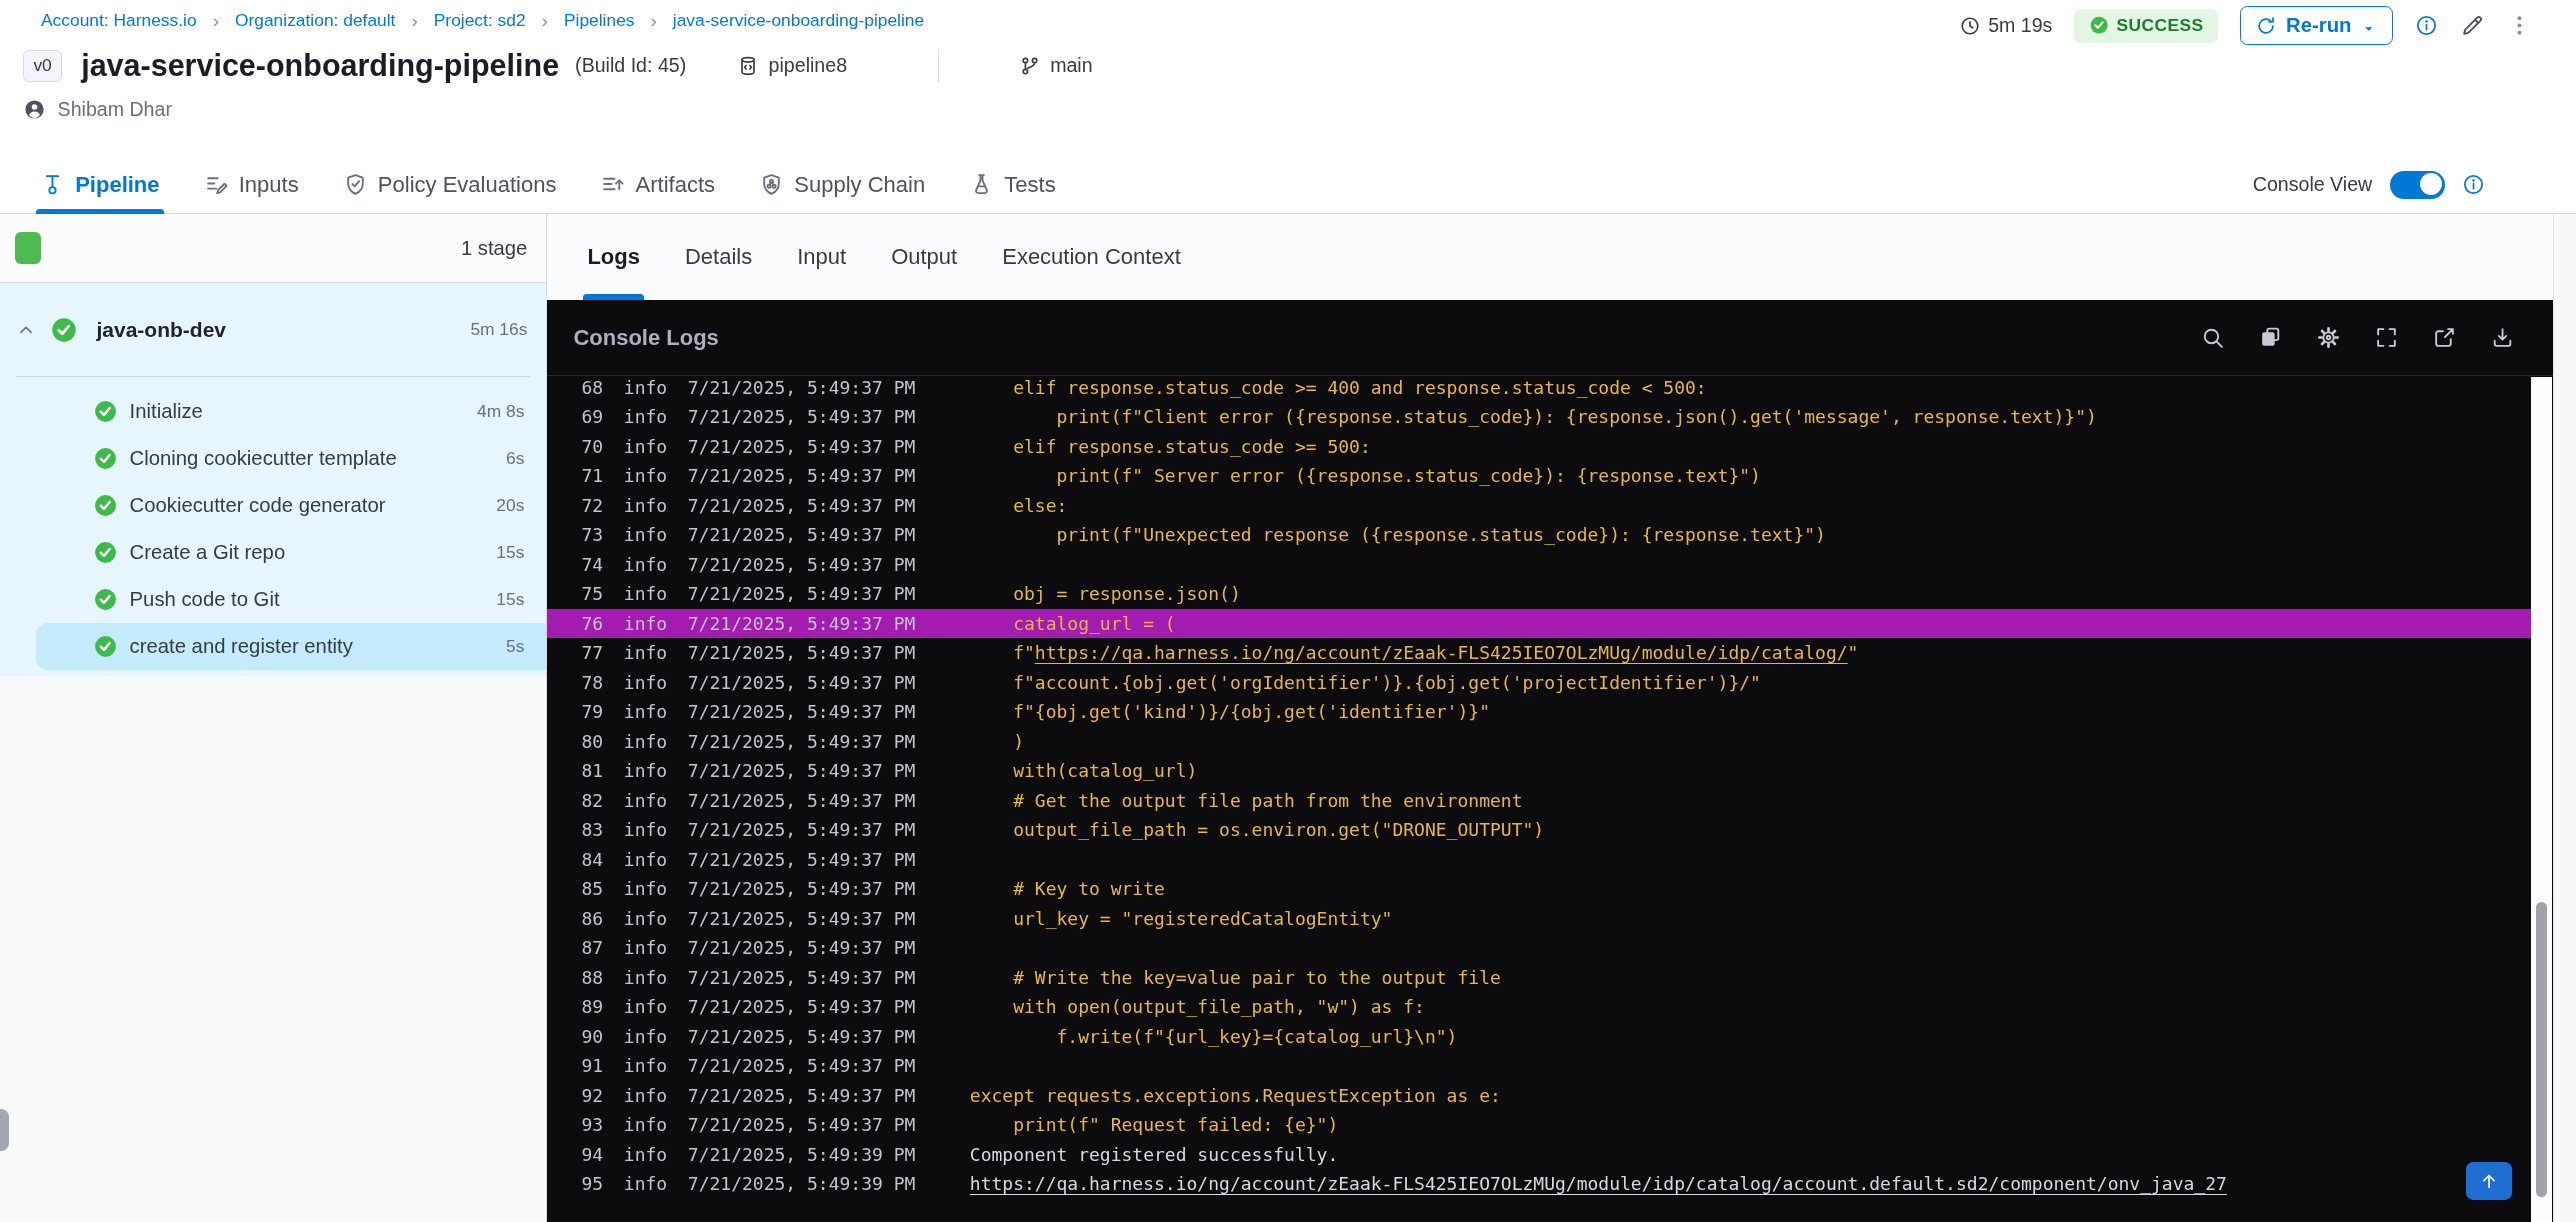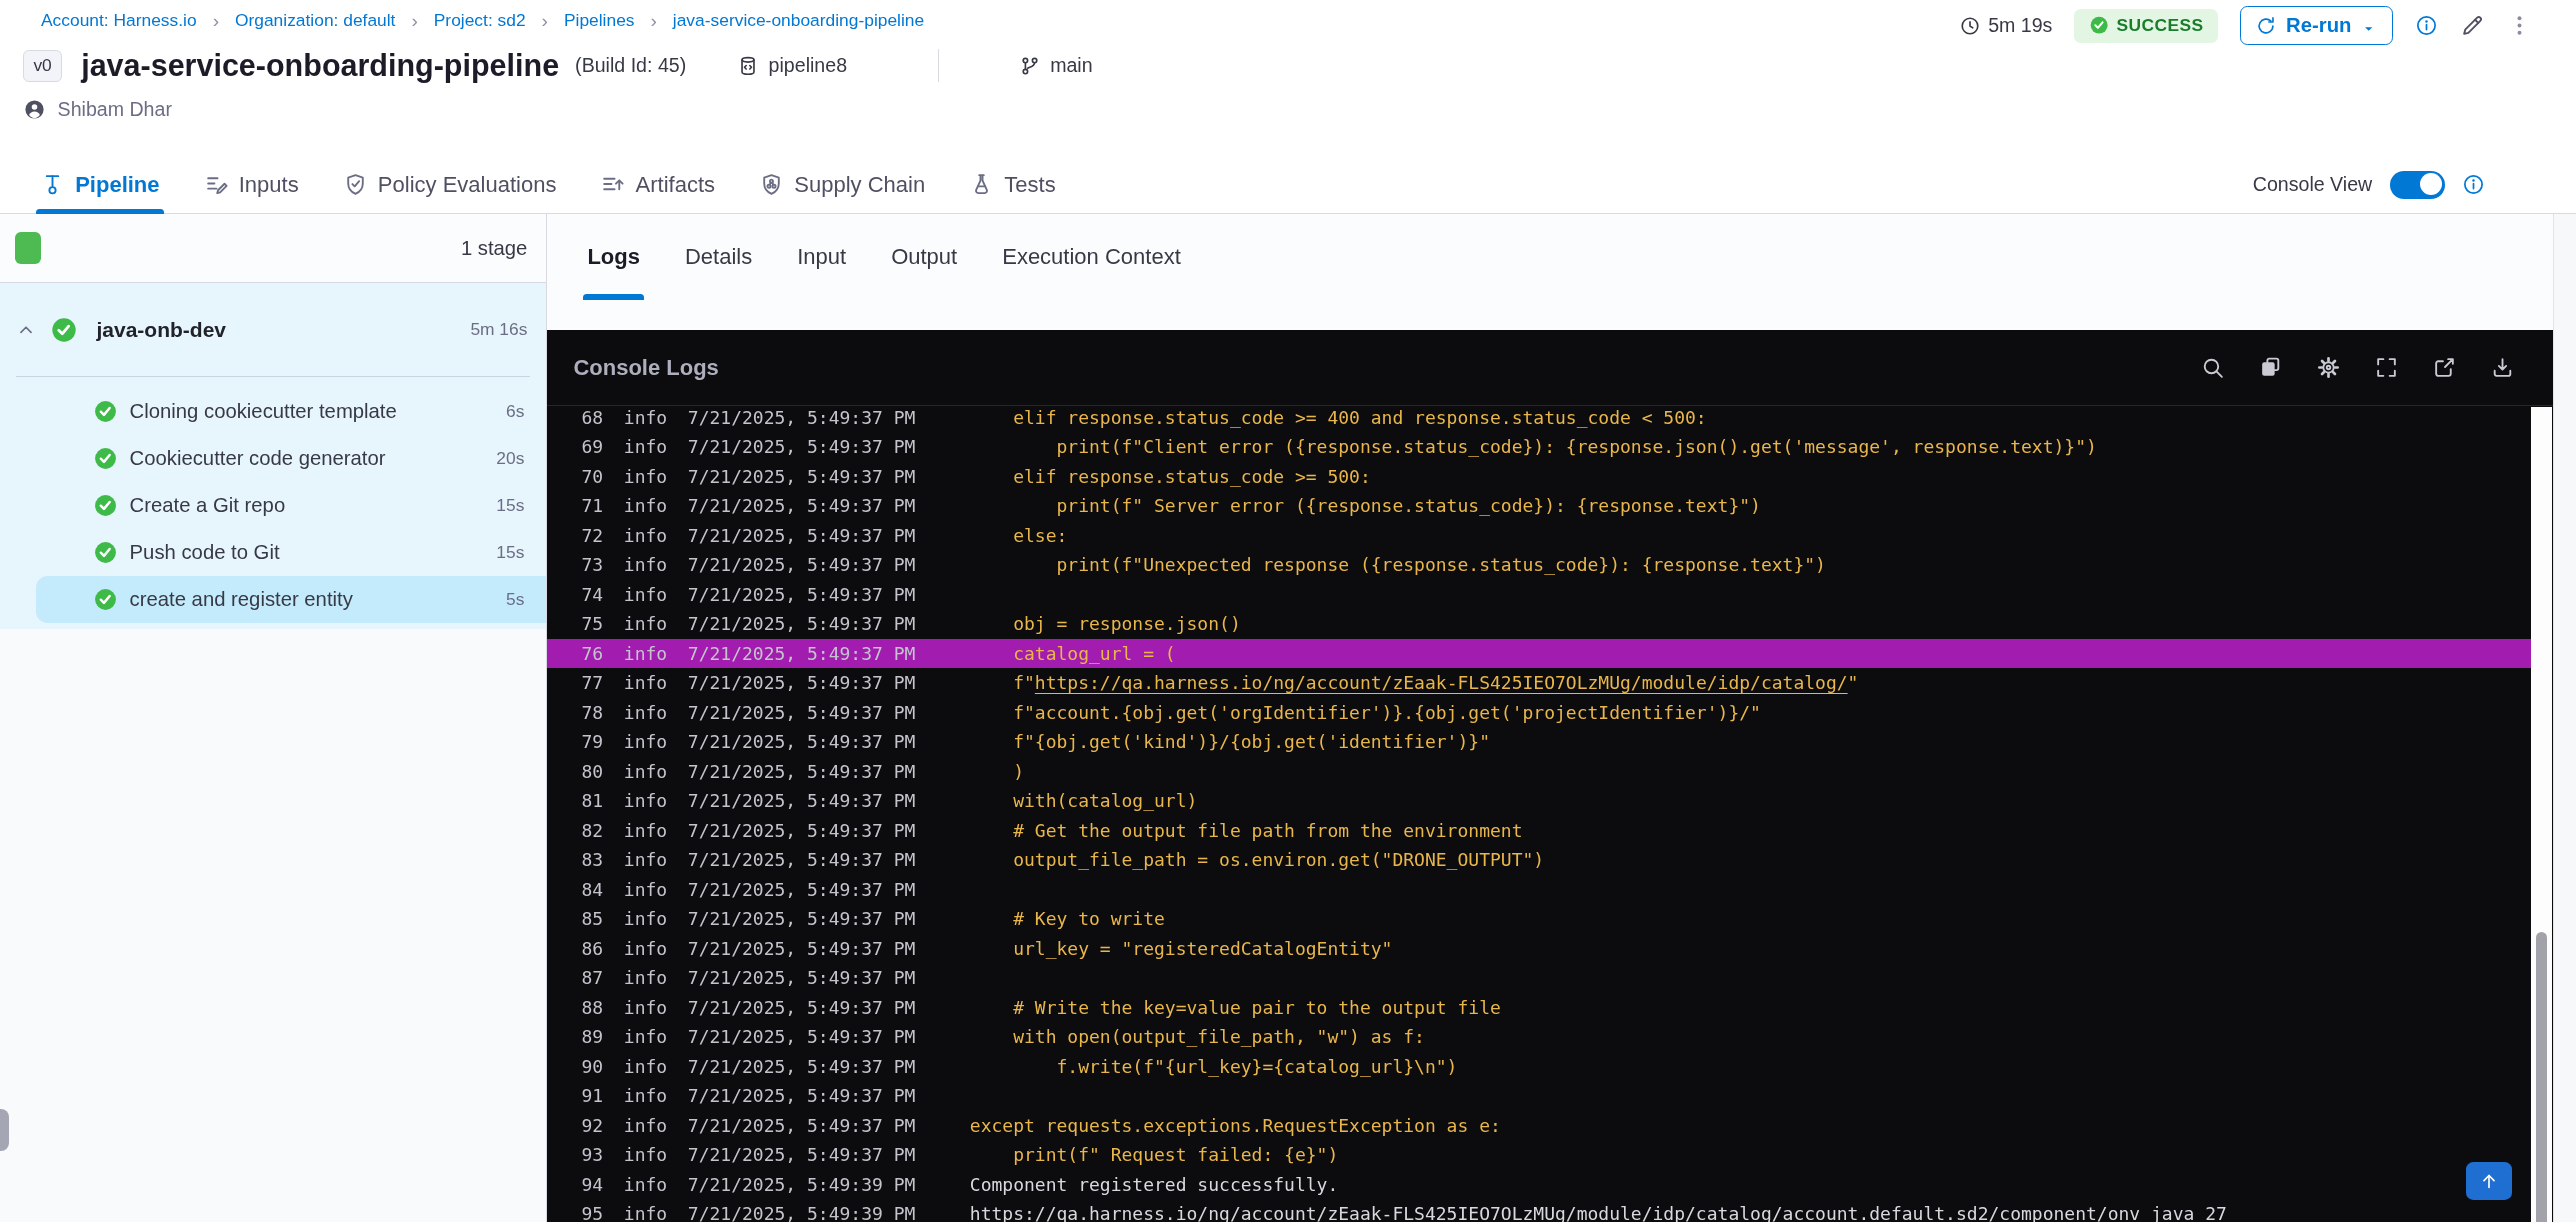--- a/index.html
+++ b/index.html
@@ -68,21 +68,21 @@
   .steps { padding-top:11.6px; }
   .step-row { display:flex; align-items:center; height:47px; padding:0 22px 0 93px; position:relative; cursor:pointer; }
   .step-row.selected::before { content:""; position:absolute; left:36px; right:0; top:0; bottom:0;
     background:#c3ebfb; border-radius:11.6px 0 0 11.6px; }
   .step-row > * { position:relative; }
   .step-label { font-size:20.3px; color:#383946; margin-left:11.6px; }
   .step-duration { margin-left:auto; font-size:17.4px; color:#6b6d85; }
   .side-handle { position:absolute; left:-7.3px; top:895px; width:16px; height:42px; border-radius:8px;
     background:#a5a6b4; cursor:grab; }
 
-  .main { width:2081px; display:flex; flex-direction:column; background:#fbfcfd; position:relative;gap:30px; }
+  .main { width:2081px; display:flex; flex-direction:column; background:#fbfcfd; position:relative; }
   .panel-tabs { height:86px; display:flex; align-items:stretch; gap:45px; padding-left:40px; }
   .panel-tab { font-size:22px; color:#383946; display:flex; align-items:center; position:relative; cursor:pointer; white-space:nowrap; }
   .panel-tab.active { font-weight:700; color:#1c1c28; }
   .panel-tab.active::after { content:""; position:absolute; left:-4.4px; right:-4.4px; bottom:0; height:5.8px;
     background:#0278d5; border-radius:3.6px 3.6px 0 0; }
 
   .console { flex:1; background:#0c0c0f; position:relative; overflow:hidden; }
   .console-header { height:76px; border-bottom:1.5px solid #26262c; display:flex; align-items:center;
     padding:0 38px 0 26px; }
   .console-title { font-size:22px; font-weight:600; color:#aeafbd; }
@@ -317,20 +317,30 @@
         </div>
         <div class="stage-divider"></div>
         <div class="steps" id="steps">
             <div class="step-row">
               <span>
                 <svg width="25" height="25" viewBox="0 0 24 24">
                   <circle cx="12" cy="12" r="10" fill="#3eba49"></circle>
                   <path d="M7.5 12.2l3 3 5.5-6.5" stroke="#fff" stroke-width="2.4" fill="none" stroke-linecap="round" stroke-linejoin="round"></path>
                 </svg>
               </span>
+    <span class="step-label">Initialize</span>
+    <span class="step-duration">4m 8s</span>
+            </div>
+            <div class="step-row">
+              <span>
+                <svg width="25" height="25" viewBox="0 0 24 24">
+                  <circle cx="12" cy="12" r="10" fill="#3eba49"></circle>
+                  <path d="M7.5 12.2l3 3 5.5-6.5" stroke="#fff" stroke-width="2.4" fill="none" stroke-linecap="round" stroke-linejoin="round"></path>
+                </svg>
+              </span>
     <span class="step-label">Cloning cookiecutter template</span>
     <span class="step-duration">6s</span>
             </div>
             <div class="step-row">
               <span>
                 <svg width="25" height="25" viewBox="0 0 24 24">
                   <circle cx="12" cy="12" r="10" fill="#3eba49"></circle>
                   <path d="M7.5 12.2l3 3 5.5-6.5" stroke="#fff" stroke-width="2.4" fill="none" stroke-linecap="round" stroke-linejoin="round"></path>
                 </svg>
               </span>

